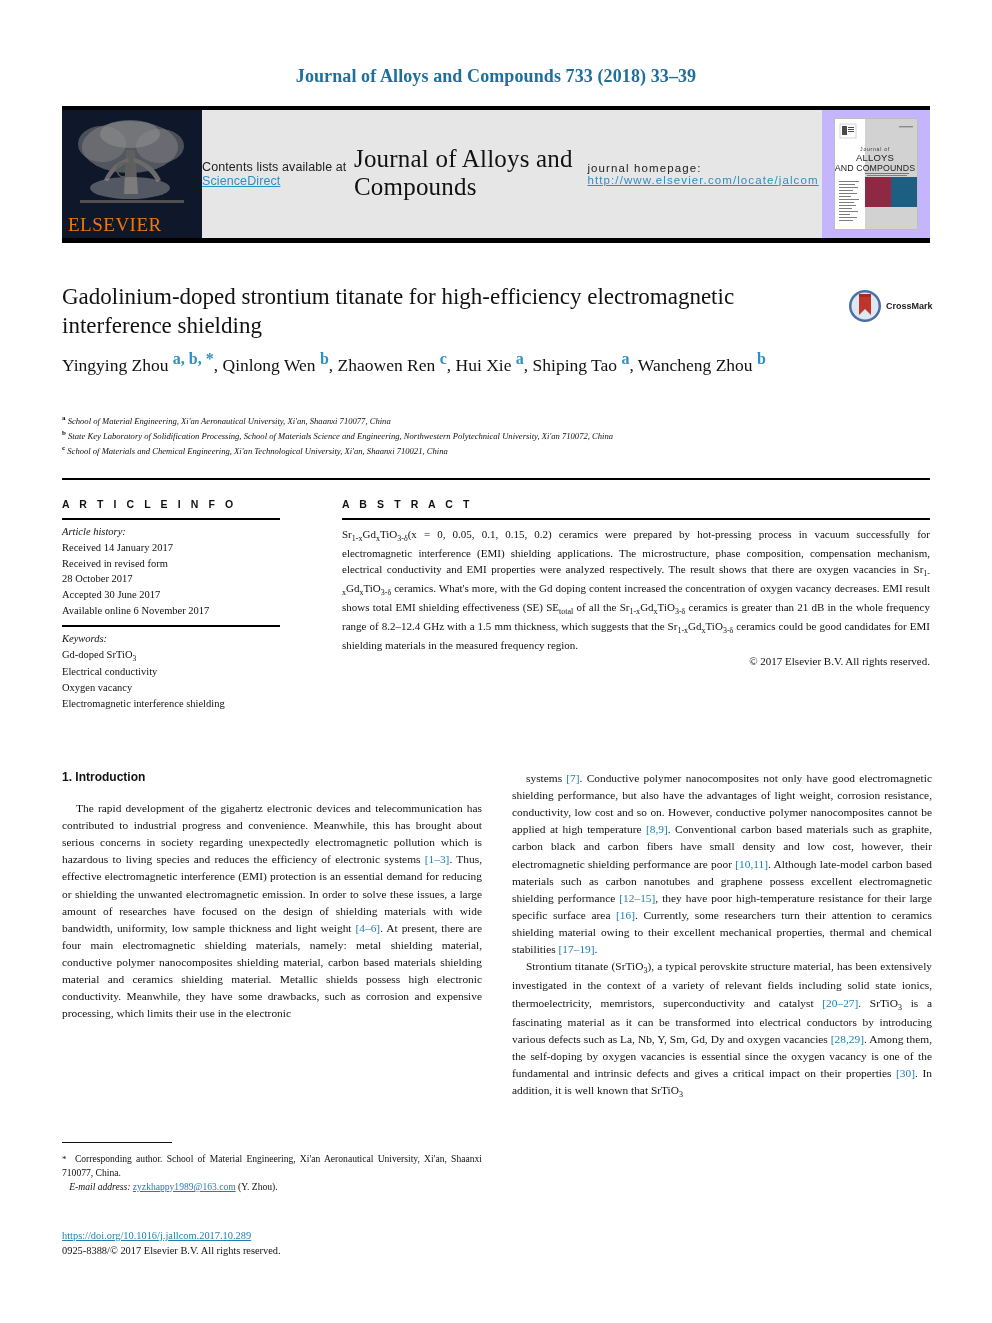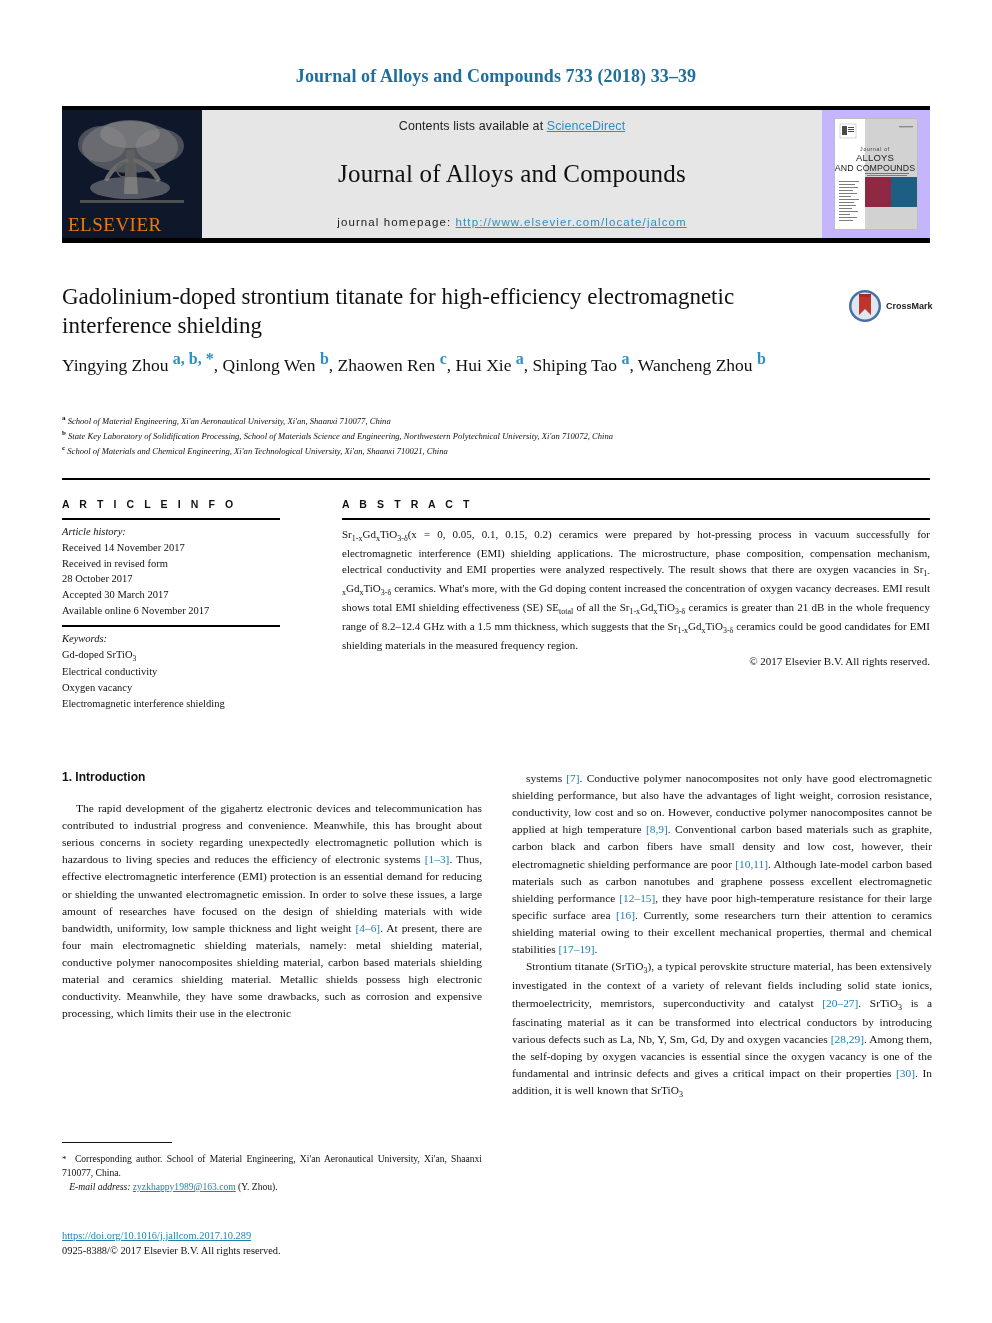--- a/index.html
+++ b/index.html
@@ -30,21 +30,21 @@
   .masthead {
     position:absolute; left:62px; top:110px; width:868px; height:128px;
   }
   .mast-logo {
     position:absolute; left:0; top:0; width:140px; height:128px;
     background:#0f172a; overflow:hidden;
   }
   .mast-center {
     position:absolute; left:140px; top:0; right:108px; height:128px;
     background:#e6e6e6;
-    display:flex; flex-direction:column; justify-content:space-between;
+    display:flex; justify-content:center;
     align-items:center; padding:9px 0 10px 0;
   }
   .mast-contents {
     font-family:"Liberation Sans", sans-serif;
     font-size:12.5px; color:#222; letter-spacing:0.1px;
   }
   .mast-contents .sd { color:#2e8fc4; }
   .mast-title {
     font-family:"Liberation Serif", serif;
     font-size:25px; color:#111; letter-spacing:0.2px;
@@ -296,24 +296,24 @@
     <div><sup>b</sup> <span>State Key Laboratory of Solidification Processing, School of Materials Science and Engineering, Northwestern Polytechnical University, Xi'an 710072, China</span></div>
     <div><sup>c</sup> <span>School of Materials and Chemical Engineering, Xi'an Technological University, Xi'an, Shaanxi 710021, China</span></div>
   </div>
 
   <div class="rule-info-top"></div>
 
   <div class="info-head">A R T I C L E   I N F O</div>
   <div class="info-rule"></div>
   <div class="hist">
     <div class="lbl">Article history:</div>
-    <div>Received 14 November 2017</div>
+    <div>Received 14 January 2017</div>
     <div>Received in revised form</div>
     <div>28 October 2017</div>
-    <div>Accepted 30 March 2017</div>
+    <div>Accepted 30 June 2017</div>
     <div>Available online 6 November 2017</div>
   </div>
 
   <div class="kw-rule"></div>
   <div class="kw">
     <div class="lbl">Keywords:</div>
     <div>Gd-doped SrTiO<sub>3</sub></div>
     <div>Electrical conductivity</div>
     <div>Oxygen vacancy</div>
     <div>Electromagnetic interference shielding</div>

